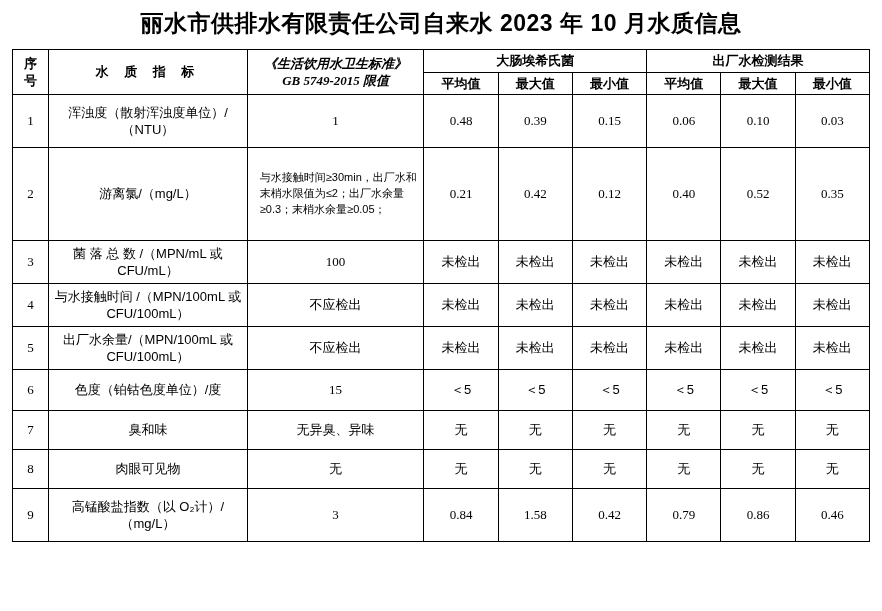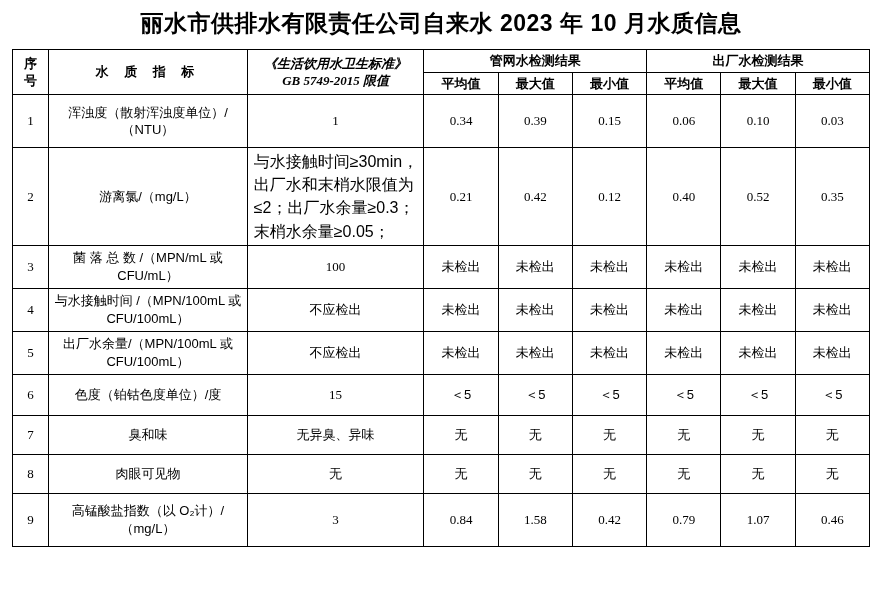--- a/index.html
+++ b/index.html
@@ -70,23 +70,23 @@
   td.idx {
     text-align: left;
     padding-left: 9px;
     padding-right: 4px;
     font-size: 13px;
   }
   td.std {
     font-size: 13px;
   }
   td.std.small {
-    font-size: 16px;
+    font-size: 11px;
     text-align: left;
-    padding-left: 6px;
+    padding-left: 12px;
     line-height: 1.45;
   }
   td.val {
     font-size: 13px;
   }
   .mono-ish {
     font-family: "Liberation Serif", "DejaVu Serif", serif;
   }
   .num {
     font-family: "Liberation Serif", "DejaVu Serif", serif;
@@ -125,38 +125,38 @@
       <tr>
         <th class="h-seq hdr-seq" rowspan="2">
           <span>序</span><br>
           <span>号</span>
         </th>
         <th class="h-index hdr-index" rowspan="2">水 质 指 标</th>
         <th class="h-std hdr-std" rowspan="2">
           <span>《生活饮用水卫生标准》</span><br>
           <span class="mono-ish">GB 5749-2015 限值</span>
         </th>
-        <th class="hdr-group" colspan="3">管网水检测结果</th>
+        <th class="hdr-group" colspan="3">大肠埃希氏菌</th>
         <th class="hdr-group" colspan="3">出厂水检测结果</th>
       </tr>
       <tr>
         <th class="h-sub hdr-sub">平均值</th>
         <th class="h-sub hdr-sub">最大值</th>
         <th class="h-sub hdr-sub">最小值</th>
         <th class="h-sub hdr-sub">平均值</th>
         <th class="h-sub hdr-sub">最大值</th>
         <th class="h-sub hdr-sub">最小值</th>
       </tr>
     </thead>
     <tbody>
       <tr class="r1">
         <td class="num">1</td>
         <td class="idx">浑浊度（散射浑浊度单位）/（NTU）</td>
         <td class="std num">1</td>
-        <td class="val num">0.34</td>
+        <td class="val num">0.48</td>
         <td class="val num">0.39</td>
         <td class="val num">0.15</td>
         <td class="val num">0.06</td>
         <td class="val num">0.10</td>
         <td class="val num">0.03</td>
       </tr>
       <tr class="r2">
         <td class="num">2</td>
         <td class="idx">游离氯/（mg/L）</td>
         <td class="std small">与水接触时间≥30min，出厂水和末梢水限值为≤2；出厂水余量≥0.3；末梢水余量≥0.05；</td>
@@ -234,19 +234,19 @@
         <td class="val">无</td>
       </tr>
       <tr class="r9">
         <td class="num">9</td>
         <td class="idx">高锰酸盐指数（以 O₂计）/（mg/L）</td>
         <td class="std num">3</td>
         <td class="val num">0.84</td>
         <td class="val num">1.58</td>
         <td class="val num">0.42</td>
         <td class="val num">0.79</td>
-        <td class="val num">1.07</td>
+        <td class="val num">0.86</td>
         <td class="val num">0.46</td>
       </tr>
     </tbody>
   </table>
 
 </div>
 
 </body></html>

